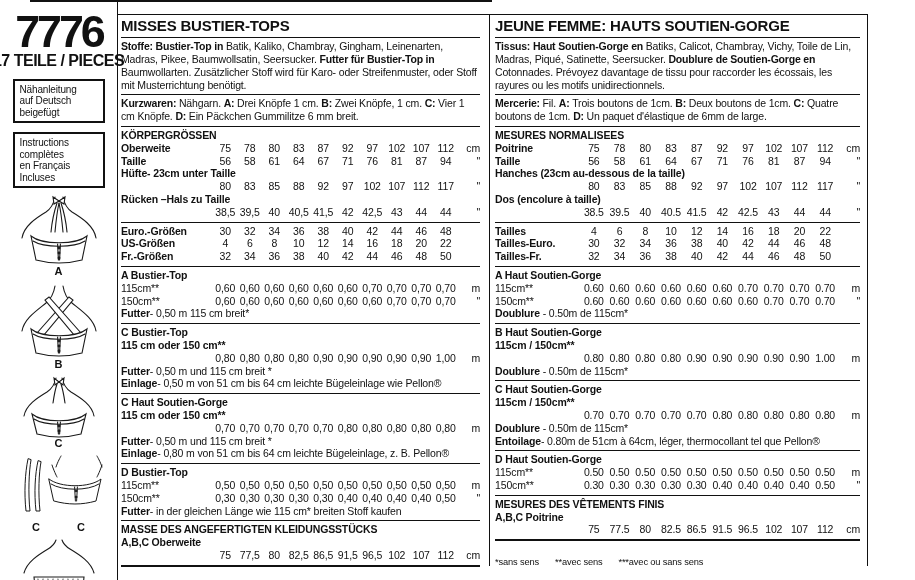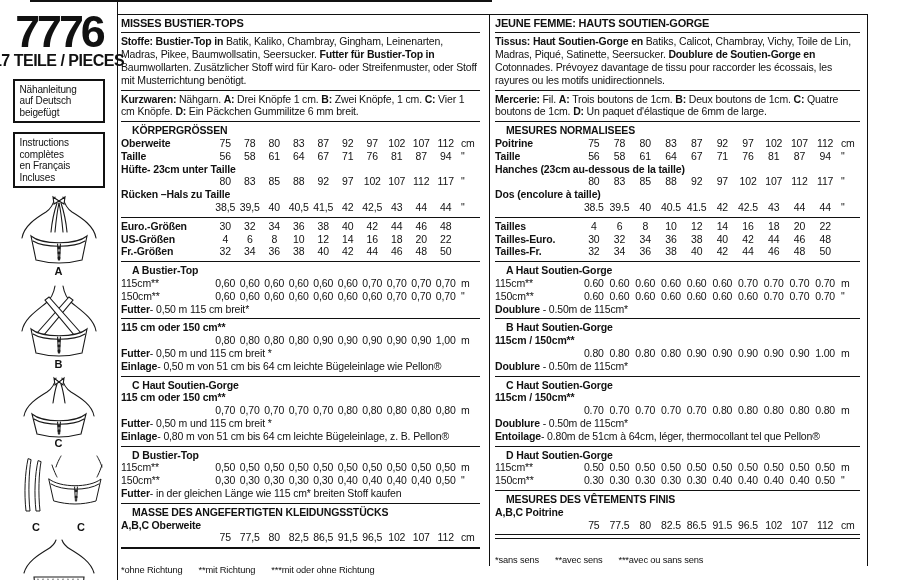--- a/index.html
+++ b/index.html
@@ -21,29 +21,29 @@
   .dual-labels { display:flex; width:90px; }
   .dual-labels span { flex:1; font-weight:bold; font-size:11px; }
 
   
   .col { display:flex; flex-direction:column; margin-top:14px; height:552px;
          font-size:10.5px; line-height:1.22; }
   .col-de { width:372px; flex:0 0 372px; padding:0 9px 0 3px; border-right:1.5px solid #111; --lbl:92px; }
   .col-fr { width:378px; flex:0 0 378px; padding:0 7px 0 5px; border-right:1.5px solid #111; --lbl:86px; }
   .col { border-top:1.5px solid #111; }
   .sec { border-bottom:1.5px solid #111; padding:2px 0 3px; }
-  .titlebar { font-weight:bold; font-size:11px; padding:2px 0; letter-spacing:-0.2px; }
+  .titlebar { font-weight:bold; font-size:15px; padding:2px 0; letter-spacing:-0.2px; }
   .para b { letter-spacing:-0.2px; }
-  .h { font-weight:bold;margin-left:11px; }
+  .h { font-weight:bold; }
   .full { font-weight:bold; }
   .row { display:grid; grid-template-columns:var(--lbl) repeat(10,1fr) 22px; align-items:baseline; }
   .row .lbl { white-space:nowrap; overflow:hidden; }
   .b { font-weight:bold; }
   .v { text-align:center; white-space:nowrap; }
-  .u { text-align:left; padding-left:3px; }
+  .u { text-align:right; padding-left:3px; }
   .note { white-space:nowrap; overflow:hidden; }
   .foot { margin-top:auto; border-top:1.5px solid #111; padding-top:16px; font-size:9.3px; }
   .foot .fn { margin-right:16px; }
 </style>
 </head>
 <body>
 
 <div class="sheet">
   <div class="scan-edge"></div>
 
@@ -284,20 +284,21 @@
           <span class="v">0,60</span>
           <span class="v">0,60</span>
           <span class="v">0,70</span>
           <span class="v">0,70</span>
           <span class="v">0,70</span>
           <span class="u">"</span>
         </div>
         <div class="note"><b>Futter</b>- 0,50 m 115 cm breit*</div>
       </div>
       <div class="sec">
+        <div class="h">C Bustier-Top</div>
         <div class="full">115 cm oder 150 cm**</div>
         <div class="row">
           <span class="lbl b"></span>
           <span class="v">0,80</span>
           <span class="v">0,80</span>
           <span class="v">0,80</span>
           <span class="v">0,80</span>
           <span class="v">0,90</span>
           <span class="v">0,90</span>
           <span class="v">0,90</span>

